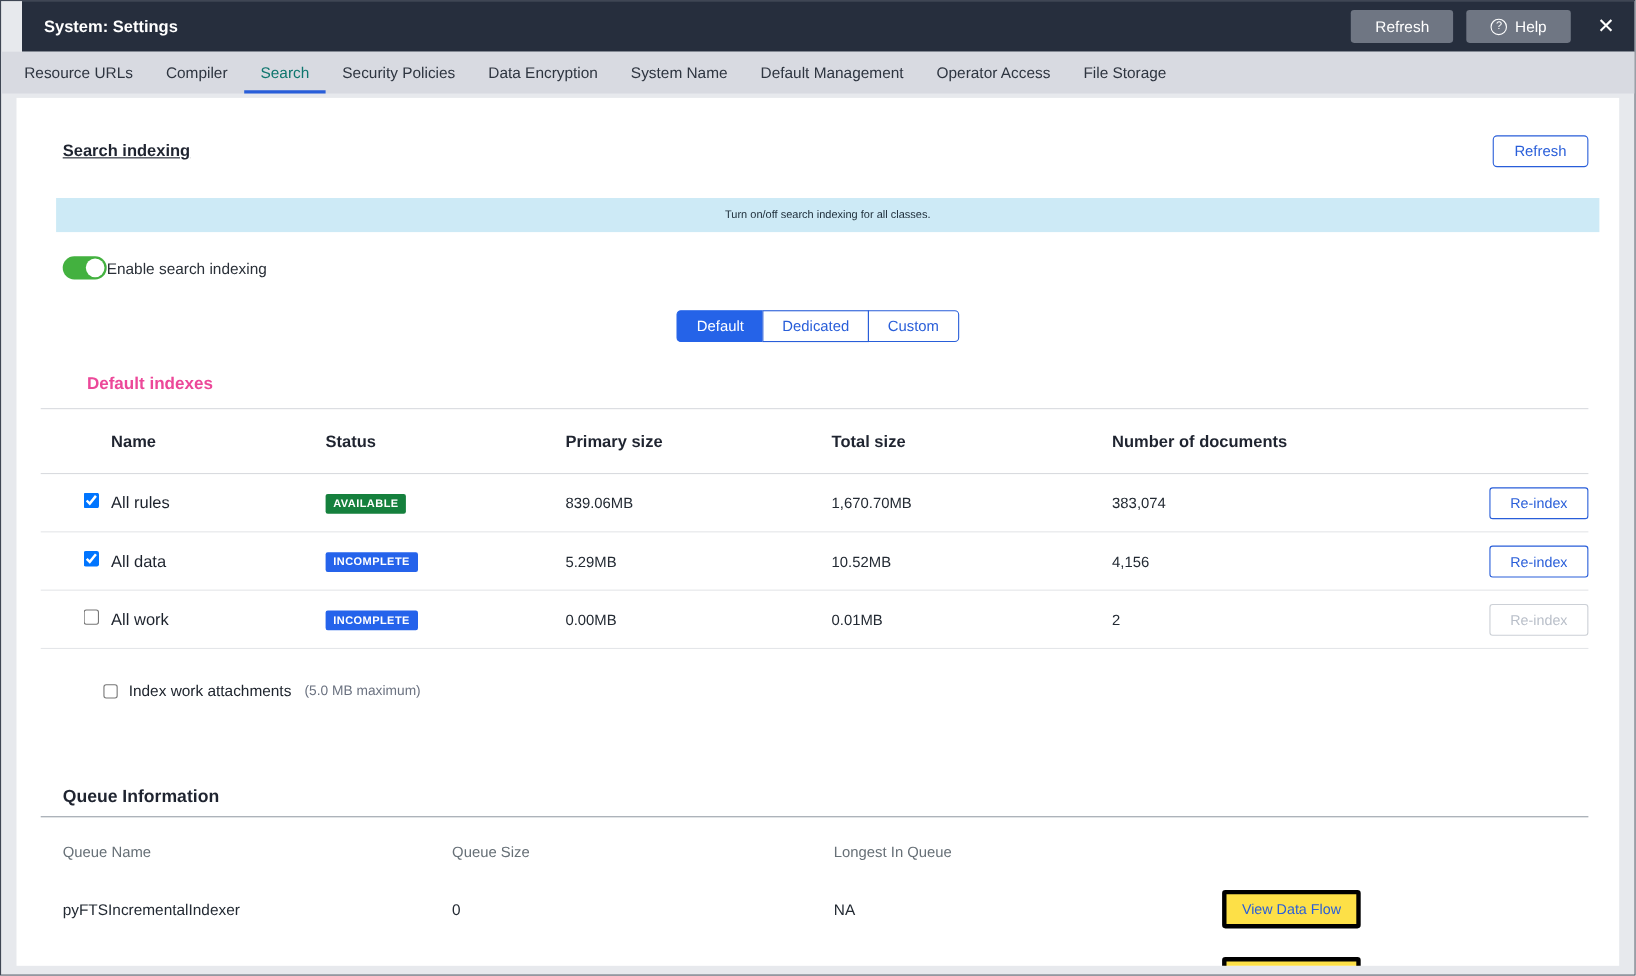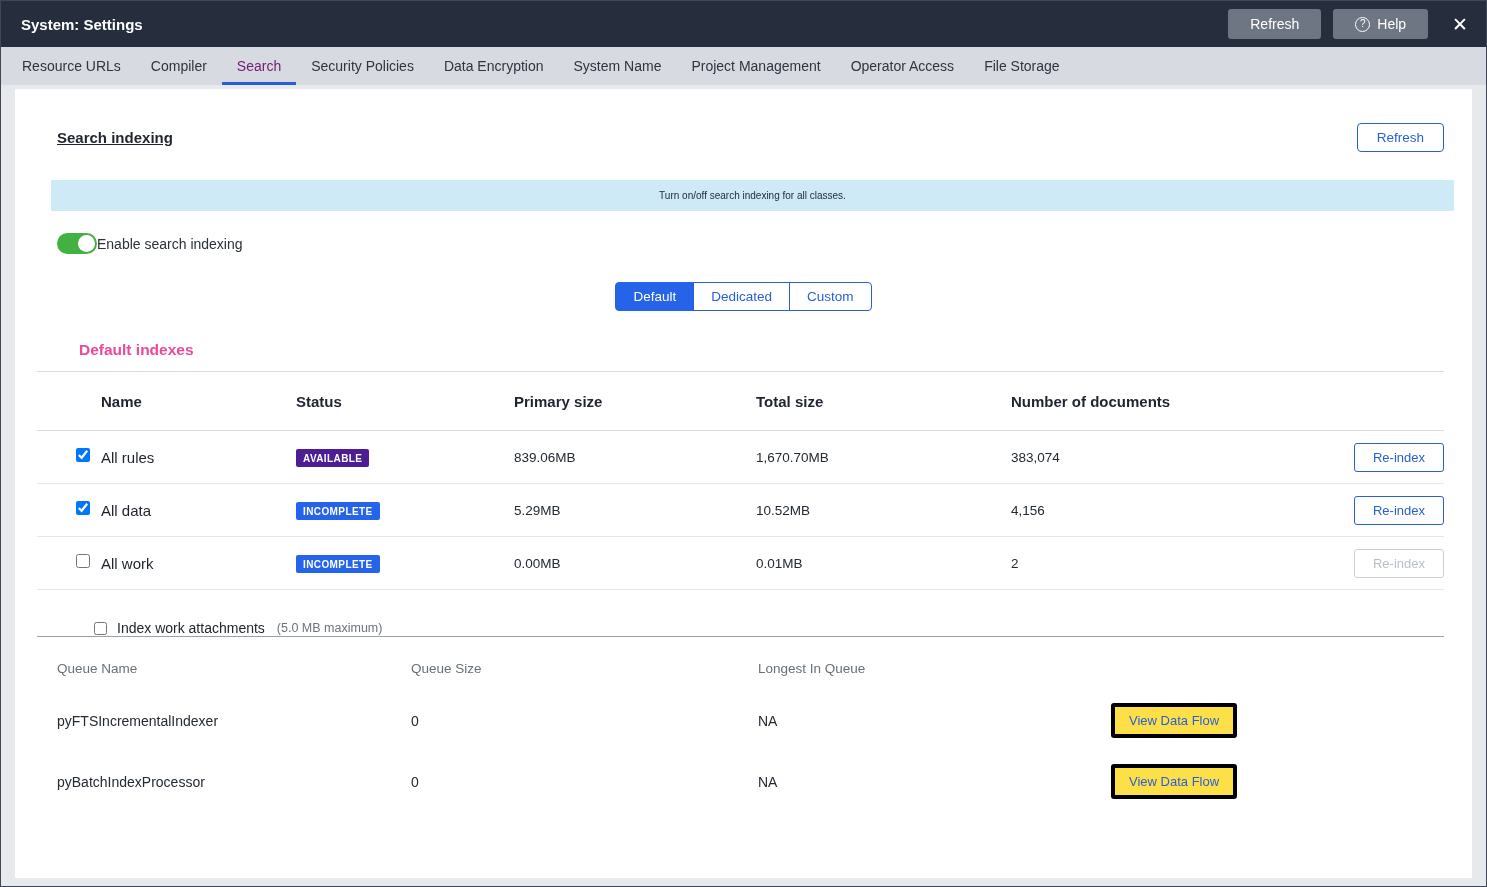--- a/index.html
+++ b/index.html
@@ -14,20 +14,21 @@
     overflow: hidden;
     position: relative;
   }
 
   
   .topbar {
     height: 46px; flex: 0 0 auto;
     background: #262e3d;
     display: flex; align-items: center;
     padding: 0 18px 0 20px;
+    margin-left: 19px;
   }
   .topbar-title { color:#fff; font-weight: bold; font-size: 15px; }
   .topbar-spacer { flex: 1; }
   .tb-btn {
     background: #6f7683; color: #fff;
     border: none; border-radius: 3px;
     font-family: inherit; font-size: 14px;
     padding: 7px 22px; margin-left: 12px;
     cursor: pointer; display: inline-flex; align-items: center; gap: 7px;
   }
@@ -46,21 +47,21 @@
     height: 38px; flex: 0 0 auto;
     background: #d8dae1;
     display: flex; align-items: stretch;
     padding: 0 6px;
   }
   .tab {
     display: flex; align-items: center;
     padding: 0 15px; font-size: 14px; color: #2e3540;
     cursor: pointer; white-space: nowrap;
   }
-  .tab.active { color: #701a75; box-shadow: inset 0 -3px 0 #295ed9; }
+  .tab.active { color: #0f766e; box-shadow: inset 0 -3px 0 #295ed9; }
 
   
   .content {
     flex: 1;
     background: #fff;
     margin: 4px 14px 8px 14px;
     overflow: hidden;
   }
   .page-head {
     display: flex; align-items: center; justify-content: space-between;
@@ -176,21 +177,21 @@
     <button class="close-x">✕</button>
   </div>
 
   <div class="tabbar">
     <span class="tab">Resource URLs</span>
     <span class="tab">Compiler</span>
     <span class="tab active">Search</span>
     <span class="tab">Security Policies</span>
     <span class="tab">Data Encryption</span>
     <span class="tab">System Name</span>
-    <span class="tab">Project Management</span>
+    <span class="tab">Default Management</span>
     <span class="tab">Operator Access</span>
     <span class="tab">File Storage</span>
   </div>
 
   <div class="content">
 
     <div class="page-head">
       <span class="page-title">Search indexing</span>
       <button class="btn-outline">Refresh</button>
     </div>
@@ -222,21 +223,21 @@
         <span>Number of documents</span>
         <span></span>
       </div>
 
       <div class="trow">
         <span class="cell-check">
           <input type="checkbox" checked="checked" style="">
         </span>
         <span class="cell-name">All rules</span>
         <span>
-          <span class="badge" style="background:#4c1d95">AVAILABLE</span>
+          <span class="badge" style="background:#15803d">AVAILABLE</span>
         </span>
         <span class="cell-val">839.06MB</span>
         <span class="cell-val">1,670.70MB</span>
         <span class="cell-val">383,074</span>
         <span class="cell-action">
           <button class="btn-reindex">Re-index</button>
         </span>
       </div>
 
       <div class="trow">
@@ -271,20 +272,21 @@
         </span>
       </div>
     </div>
 
     <div class="attach-row">
       <input type="checkbox" style="">
       <span class="attach-label">Index work attachments</span>
       <span class="attach-note">(5.0 MB maximum)</span>
     </div>
 
+    <div class="queue-heading">Queue Information</div>
     <div class="queue-rule"></div>
 
     <div class="qtbl">
       <div class="q-head">
         <span>Queue Name</span>
         <span>Queue Size</span>
         <span>Longest In Queue</span>
         <span></span>
       </div>
 

